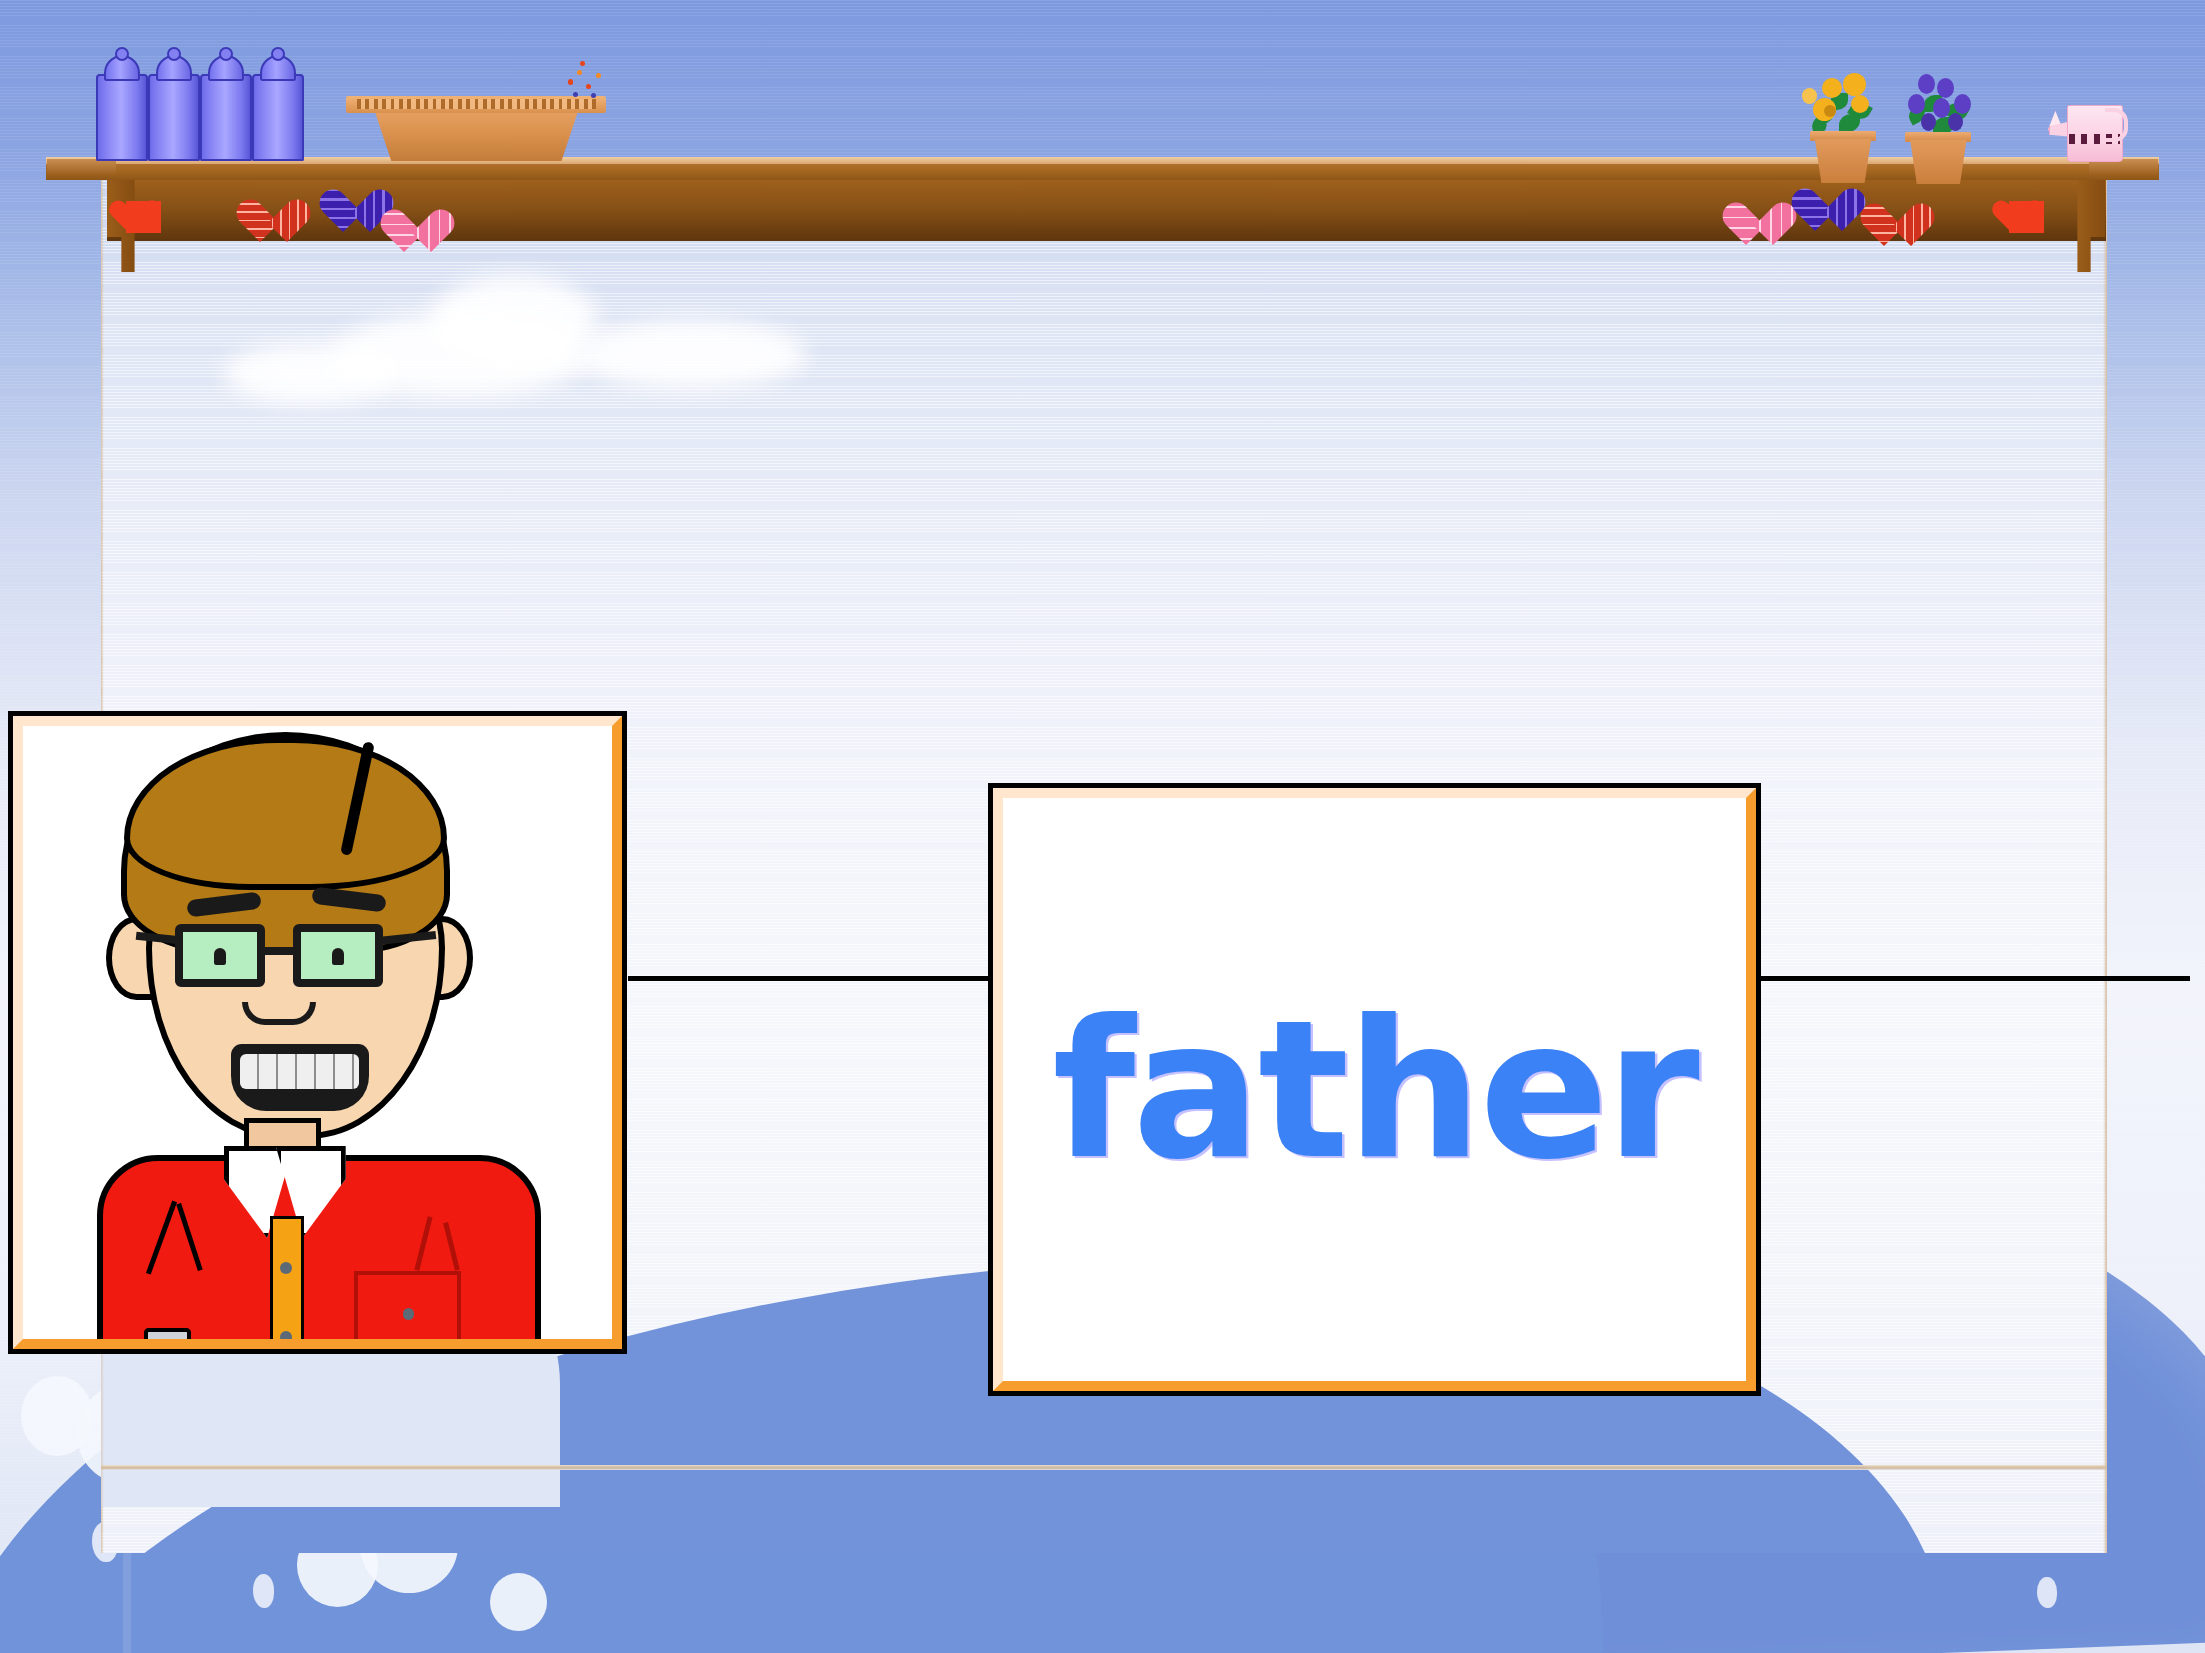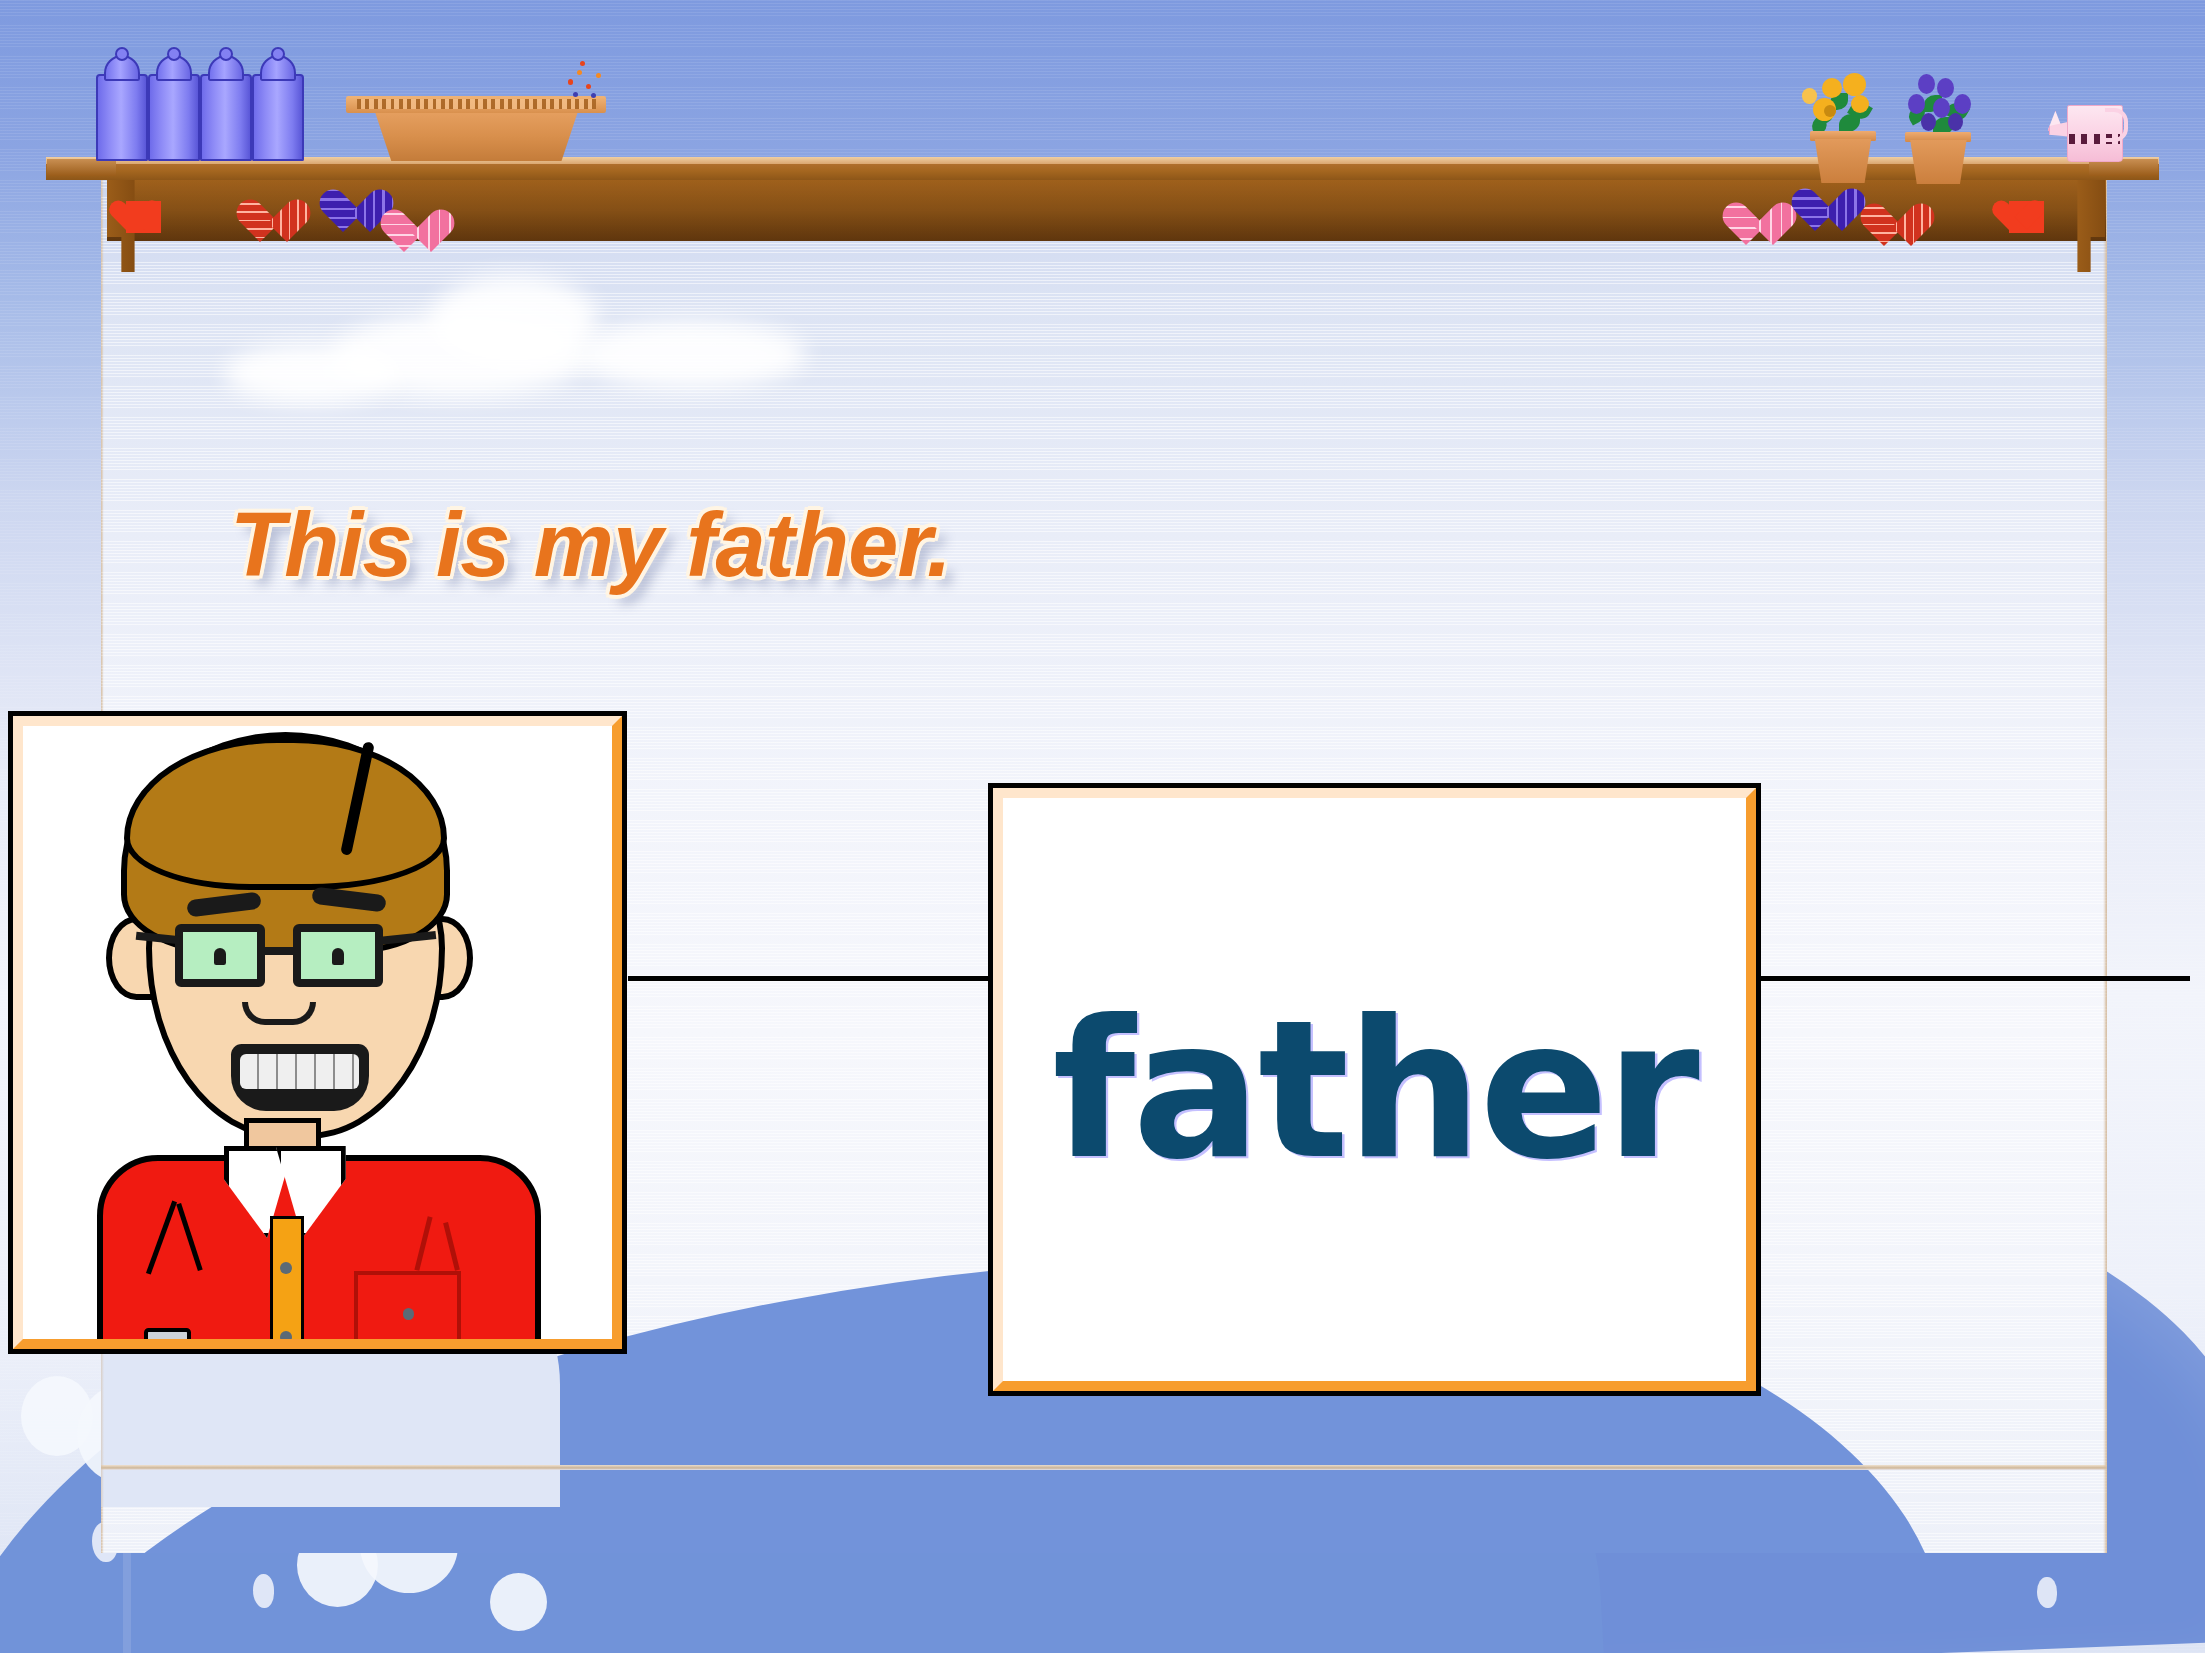--- a/index.html
+++ b/index.html
@@ -245,21 +245,21 @@
   .m-seam{left:398px;top:490px;width:4.6px;height:55px;background:#b01008;transform:rotate(14deg);}
   .m-seam2{left:426px;top:496px;width:4.6px;height:49px;background:#b01008;transform:rotate(-14deg);}
   .m-armseam{left:136px;top:473px;width:4.6px;height:77px;background:#000;transform:rotate(20deg);}
   .m-armseam2{left:164px;top:476px;width:4.6px;height:70px;background:#000;transform:rotate(-18deg);}
   .m-pen{left:121px;top:602px;width:47px;height:84px;background:#cdd3d8;border:4.6px solid #000;box-sizing:border-box;border-radius:4.6px 4.6px 1.5px 1.5px;}
 
   
   .word{
     position:absolute;left:0;top:0;width:100%;height:100%;
     display:flex;align-items:center;justify-content:center;
-    font-size:191px;font-weight:bold;color:#0c4a6e;
+    font-size:191px;font-weight:bold;color:#3b82f6;
     font-family:"DejaVu Sans", sans-serif;
     letter-spacing:-3.1px;
     text-shadow:2.3px 2.3px 0 rgba(150,140,255,.55);
   }
 </style>
 </head>
 <body>
 
 <div class="slide">
 
@@ -403,21 +403,20 @@
   <div class="hheart h-pink" style="left:1746px;top:204px;">
       <div class="hb"></div>
     </div>
   <div class="hheart h-purple" style="left:1815px;top:190px;">
       <div class="hb"></div>
     </div>
   <div class="hheart h-red" style="left:1884px;top:205px;">
       <div class="hb"></div>
     </div>
 
-  <div class="title">This is my father.</div>
 
   <div class="connector conn-left"></div>
   <div class="connector conn-right"></div>
 
   <div class="frame photo-frame">
     <div class="frame-inner">
       <div class="man">
         <div class="m m-ear-l"></div>
         <div class="m m-ear-r"></div>
         <div class="m m-face"></div>

